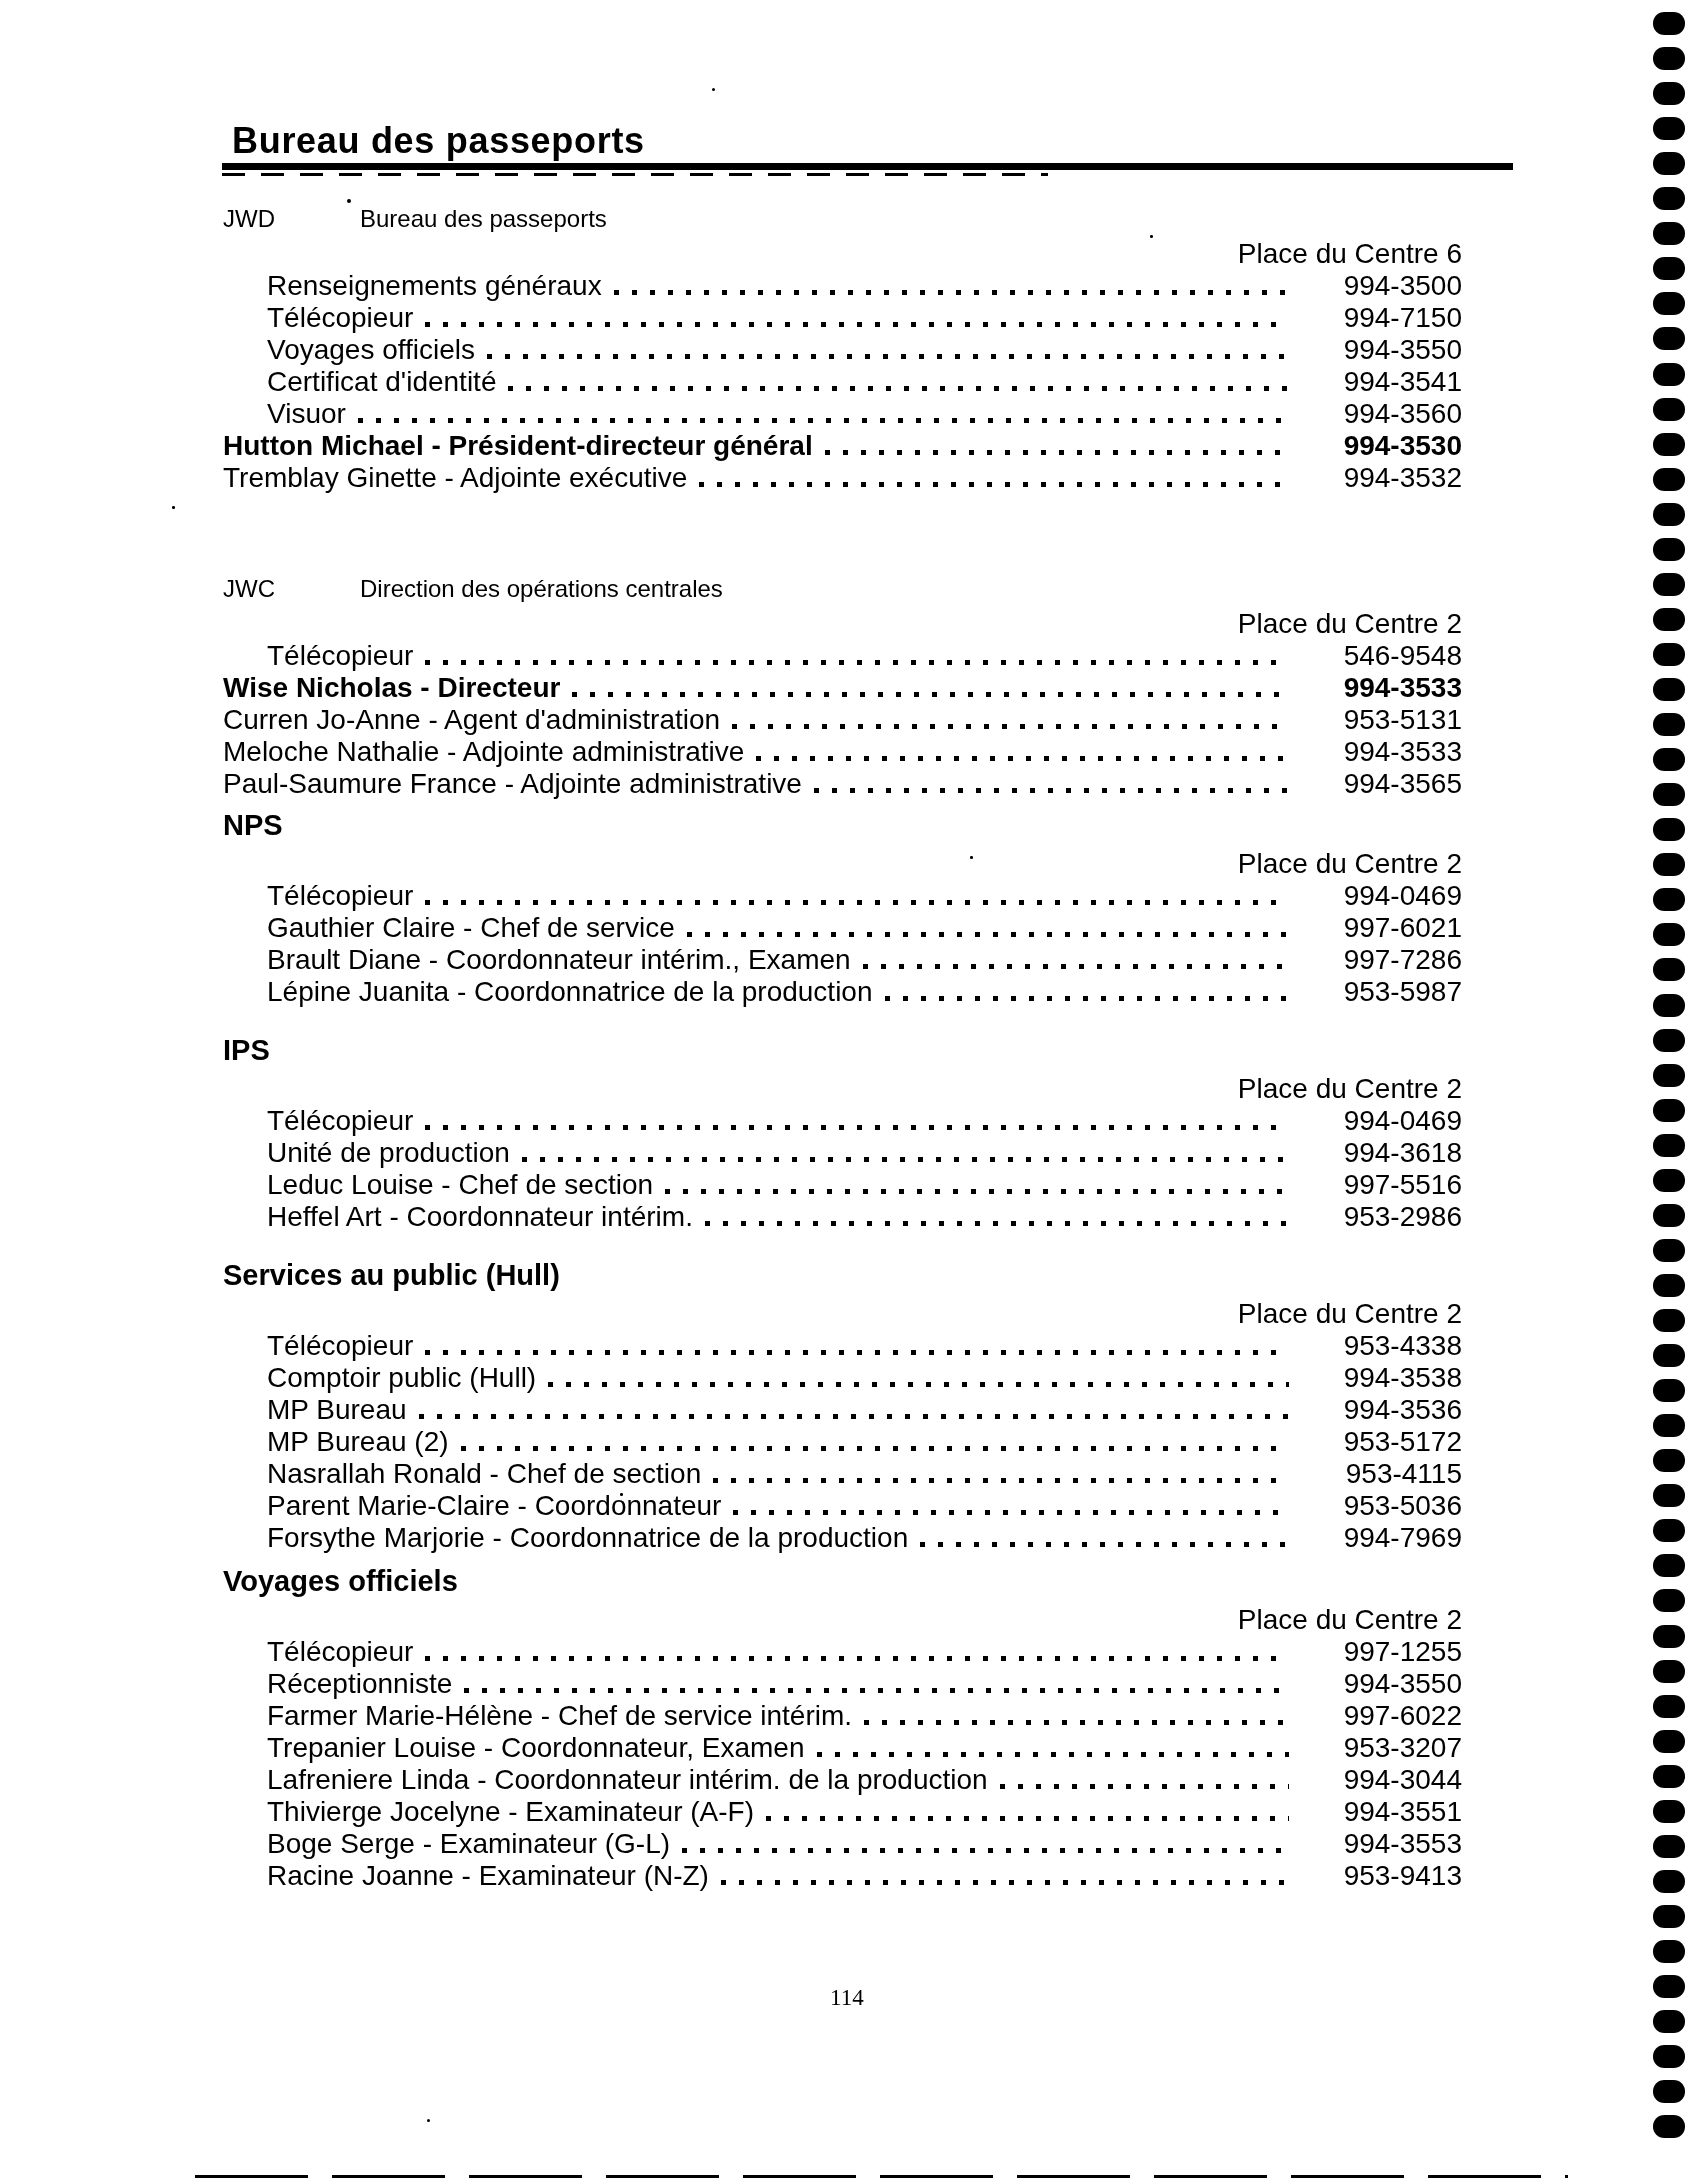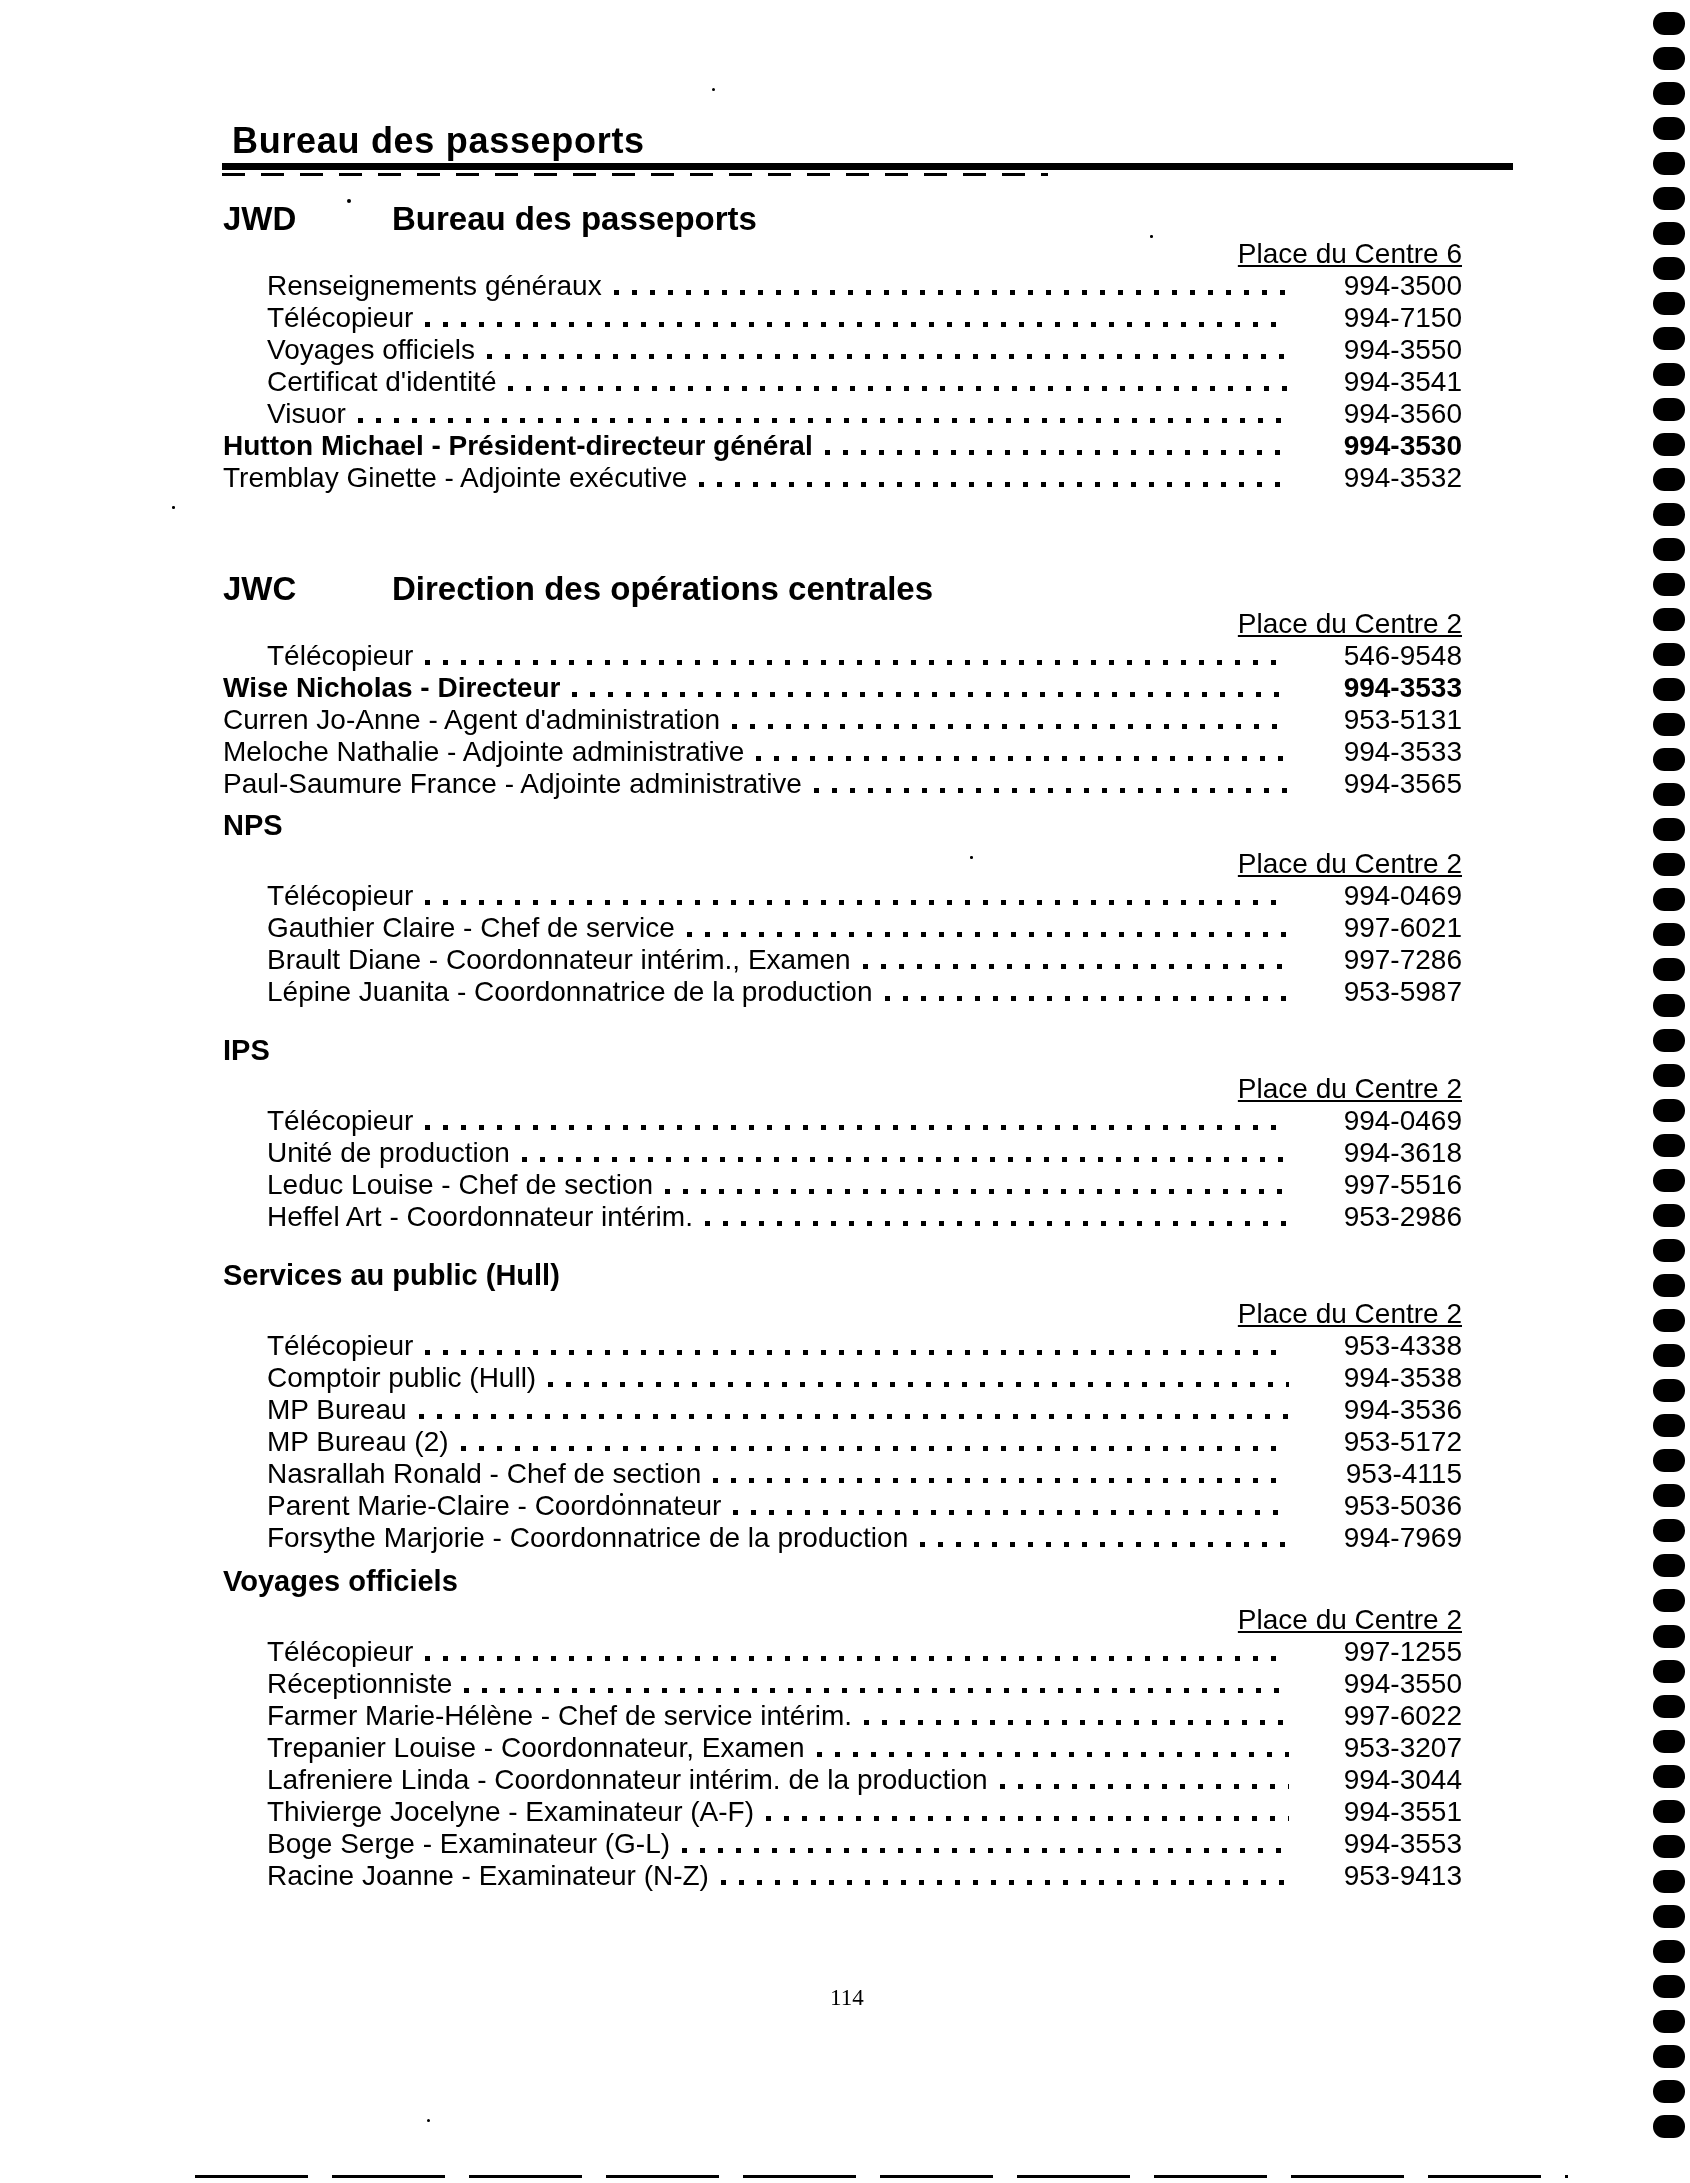--- a/index.html
+++ b/index.html
@@ -20,25 +20,25 @@
   }
   .header-rule-dashes{
     position:absolute;left:222px;top:173px;width:826px;height:2.7px;
     background:repeating-linear-gradient(to right,#000 0 22.7px,transparent 22.7px 39px);
   }
 
   
   .sec{position:absolute;left:223px;right:229px;}
   .s0{top:200px}.s1{top:570px}.s2{top:810px}.s3{top:1035px}.s4{top:1260px}.s5{top:1566px}
 
-  .div-title{display:flex;font-size:33px;font-weight:700;line-height:37px;white-space:nowrap;gap:32px;}
+  .div-title{display:flex;font-size:24px;font-weight:400;line-height:37px;white-space:nowrap;}
   .div-title .code{width:137px;flex:0 0 auto;}
   .unit-title{font-size:29px;font-weight:700;line-height:31px;white-space:nowrap;}
 
-  .place{position:absolute;top:39px;right:0;font-size:28px;line-height:29px;white-space:nowrap;text-decoration:underline;}
+  .place{position:absolute;top:39px;right:0;font-size:28px;line-height:29px;white-space:nowrap;}
 
   .entries{position:absolute;top:68px;left:0;right:0;}
   .entry{display:flex;align-items:flex-end;height:32px;font-size:28px;line-height:29px;}
   .entry.indent{padding-left:44px;justify-content:center;}
   .entry.bold{font-weight:700;}
   .entry .label{white-space:nowrap;flex:0 0 auto;}
   .entry .dots{
     flex:1 1 auto;height:5.3px;margin:0 16px 4.7px 12px;
     background-image:repeating-linear-gradient(to right,#000 0 4.7px,transparent 4.7px 18px);
   }

